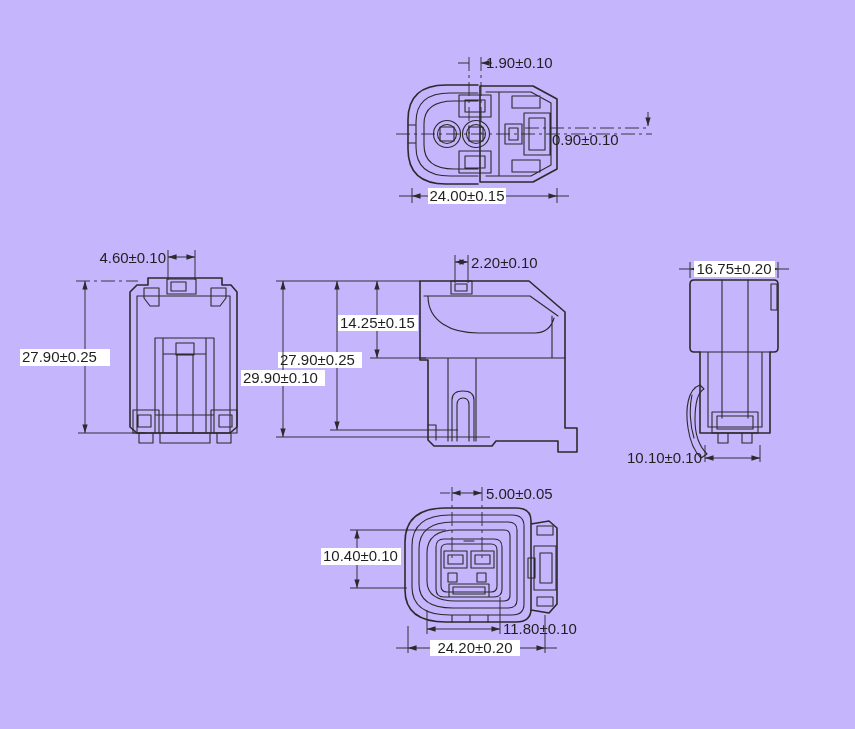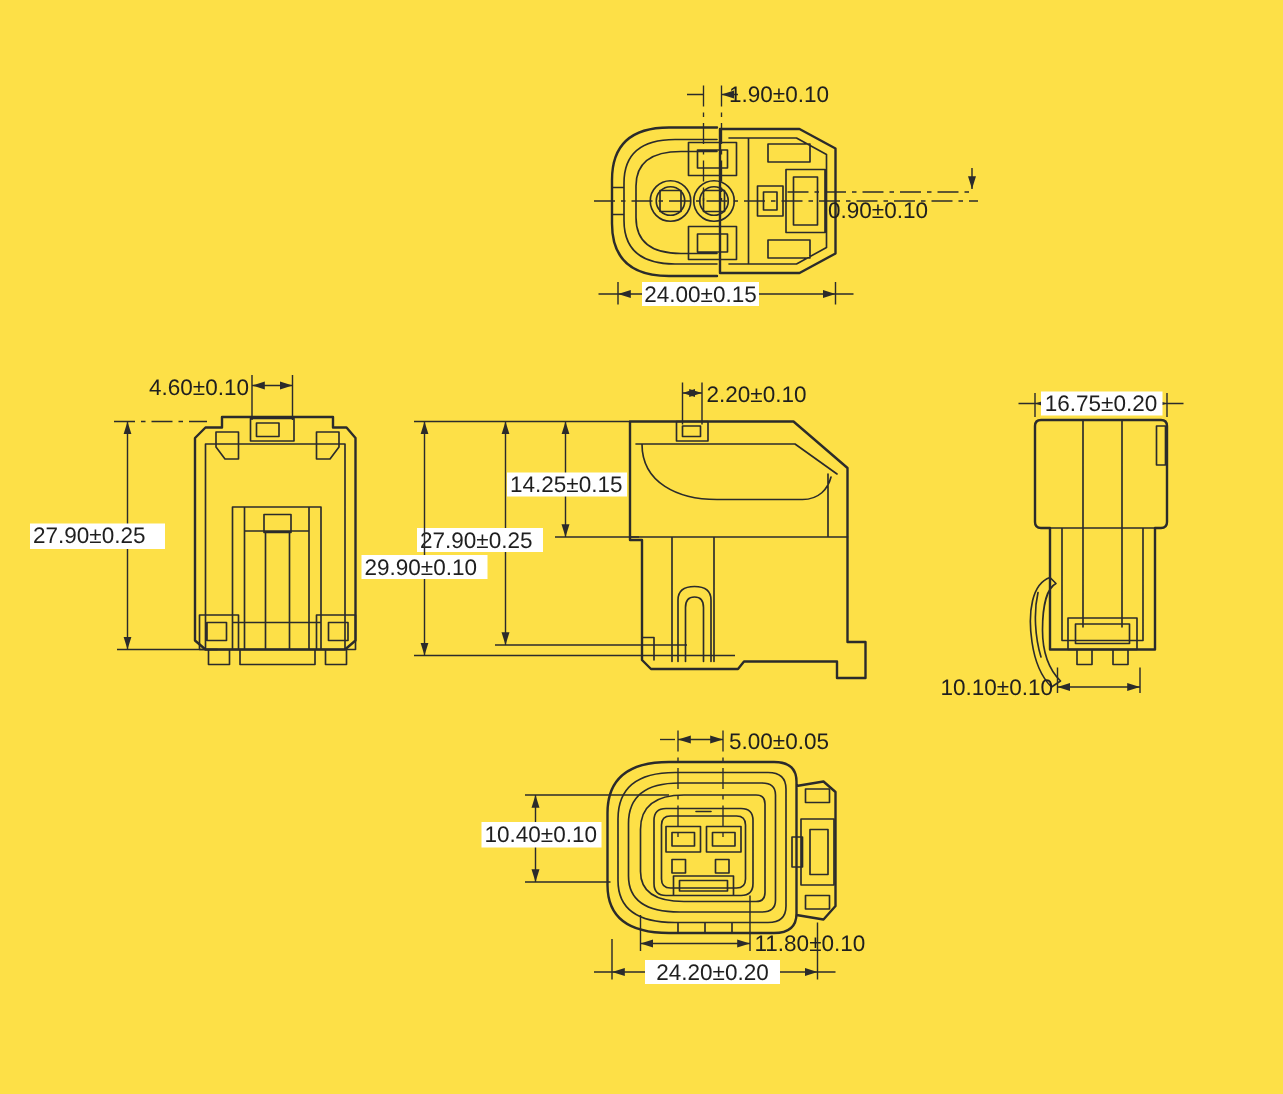--- a/index.html
+++ b/index.html
@@ -1,16 +1,16 @@
 <!DOCTYPE html>
 <html><head>
 <meta charset="utf-8">
 <style>
   html,body{margin:0;padding:0;background:#ffffff;}
-  .stage{position:relative;width:855px;height:729px;background:#fde047;overflow:hidden;
+  .stage{position:relative;width:855px;height:729px;background:#c4b5fd;overflow:hidden;
          font-family:"Liberation Sans", sans-serif;}
   svg{position:absolute;left:0;top:0;}
   .outline{fill:none;stroke:#2b2b2b;stroke-width:1.6;stroke-linejoin:round;stroke-linecap:round;}
   .detail{fill:none;stroke:#2b2b2b;stroke-width:1.1;stroke-linejoin:round;stroke-linecap:round;}
   .dim{fill:none;stroke:#2b2b2b;stroke-width:0.95;}
   .cl{fill:none;stroke:#2b2b2b;stroke-width:0.9;stroke-dasharray:14 4 3 4;}
   .mask{fill:#ffffff;stroke:none;}
   text{font-family:"Liberation Sans", sans-serif;font-size:15px;fill:#1f1f1f;}
 </style>
 </head>

